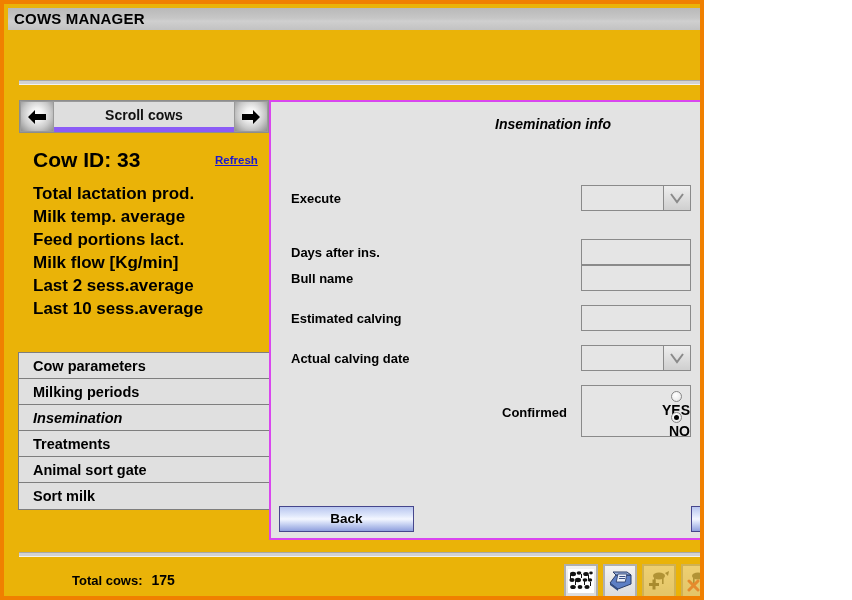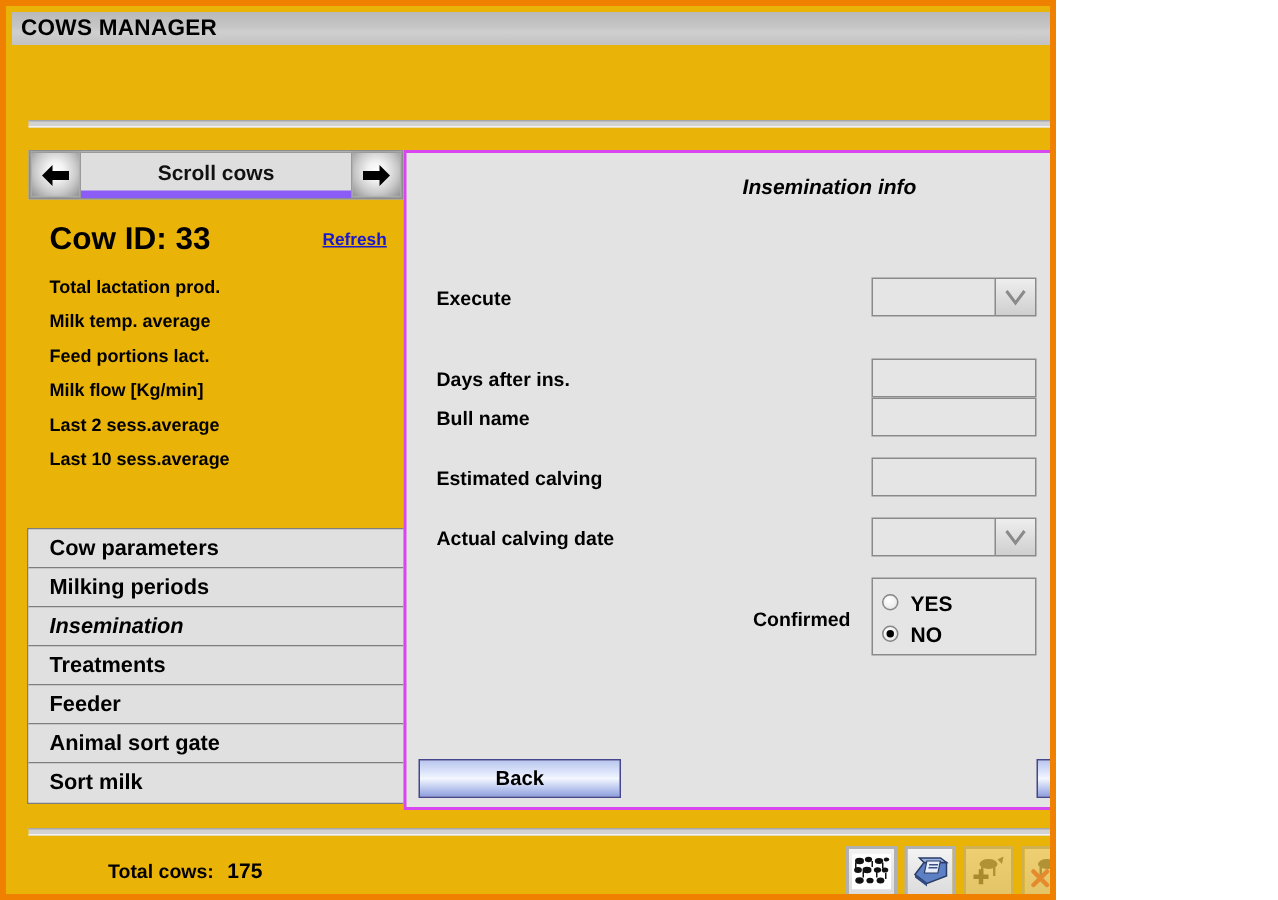--- a/index.html
+++ b/index.html
@@ -113,21 +113,21 @@
     left: 196px; top: 14px;
     font-size: 11.5px;
     font-weight: bold;
     color: #1919d0;
     text-decoration: underline;
     cursor: pointer;
   }
   .stat-row {
     position: absolute;
     left: 14px;
-    font-size: 12px;
+    font-size: 17px;
     font-weight: bold;
     color: #000;
     white-space: nowrap;
   }
 
   #menu-list {
     position: absolute;
     left: 14px; top: 348px;
     width: 252px;
     border: 1px solid #7e7e7e;
@@ -231,23 +231,24 @@
   #radio-box {
     width: 110px;
     height: 52px;
     border: 1px solid #8a8a8a;
     background: #e5e5e5;
     box-sizing: border-box;
     padding: 5px 0 0 6px;
   }
   .radio-line {
     display: flex;
-    align-items: center;
+    align-items: flex-end;
     height: 21px;
     cursor: pointer;
+    flex-direction: column;
   }
   .radio-mark {
     width: 11px; height: 11px;
     border-radius: 50%;
     border: 1px solid #868686;
     background: radial-gradient(circle at 40% 35%, #ffffff 0%, #f0f0f0 55%, #dcdcdc 100%);
     box-sizing: border-box;
     position: relative;
     margin-right: 8px;
     flex: none;
@@ -364,21 +365,20 @@
 
     <div class="stat-row" style="top:136px">Last 2 sess.average</div>
     <div class="stat-row" style="top:159px">Last 10 sess.average</div>
   </div>
 
   <div id="menu-list">
     <div class="menu-item">Cow parameters</div>
     <div class="menu-item">Milking periods</div>
     <div class="menu-item selected">Insemination</div>
     <div class="menu-item">Treatments</div>
-    <div class="menu-item">Feeder</div>
     <div class="menu-item">Animal sort gate</div>
     <div class="menu-item">Sort milk</div>
   </div>
 
   <div id="right-panel">
     <div id="panel-title">Insemination info</div>
 
     <div class="form-row" style="top:83px">
       <div class="form-label">Execute</div>
       <div class="field combo">

